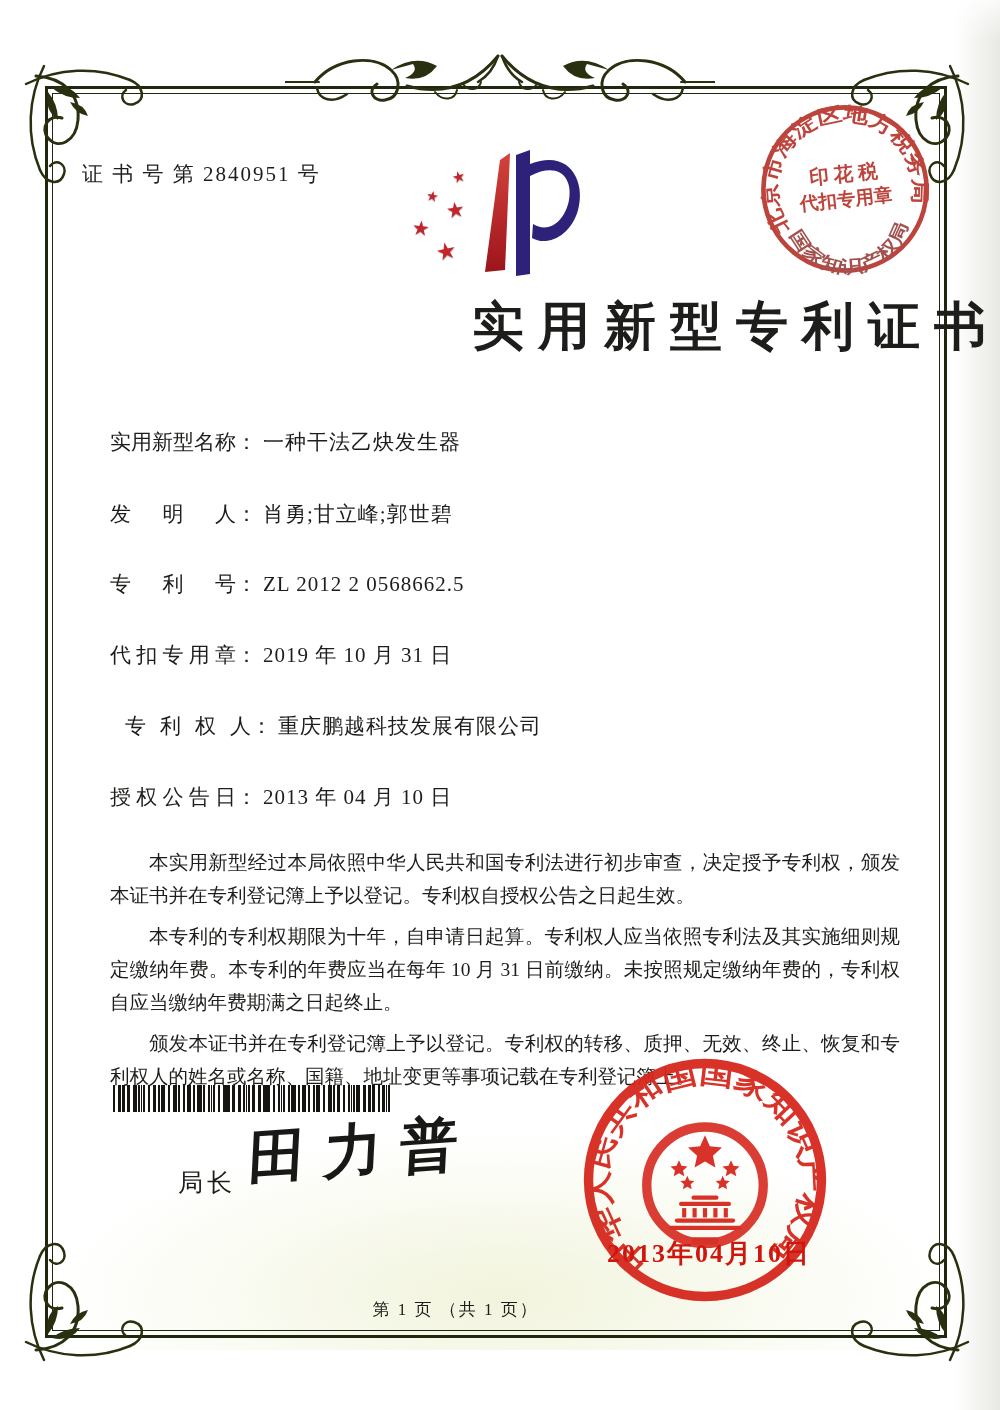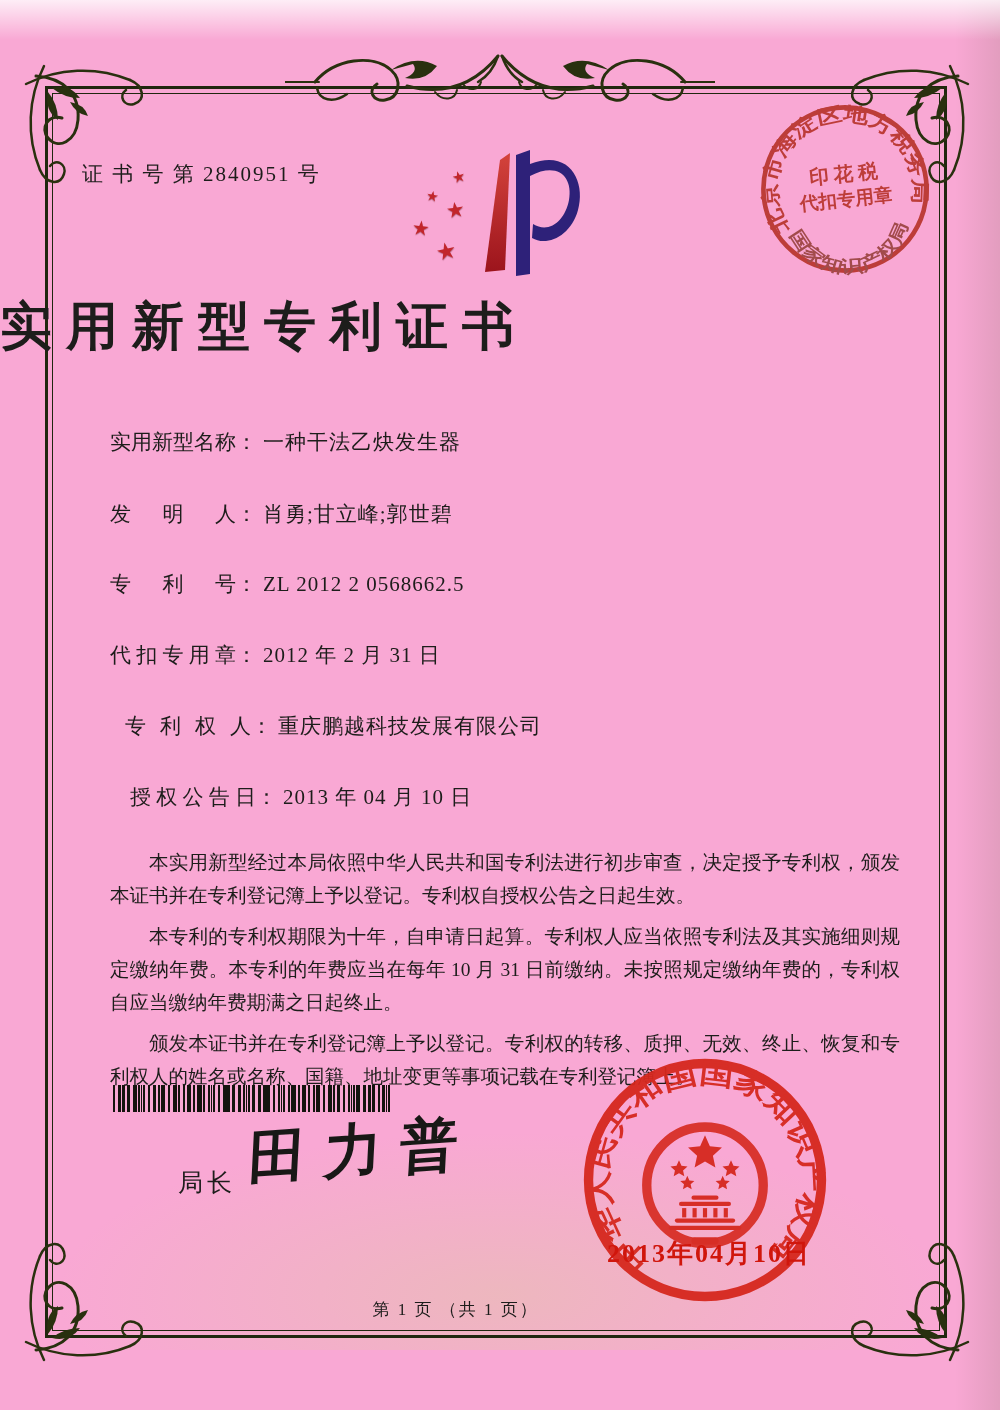--- a/index.html
+++ b/index.html
@@ -1,16 +1,16 @@
 <!DOCTYPE html>
 <html><head>
 <meta charset="utf-8">
 <style>
   html,body{margin:0;padding:0;background:#e8e6da;}
-  #page{position:relative;width:1000px;height:1410px;background:#f9a8d4;overflow:hidden;
+  #page{position:relative;width:1000px;height:1410px;background:#ffffff;overflow:hidden;
         font-family:"Liberation Serif","DejaVu Serif",serif;color:#1d1d1b;}
   
   .tint-bottom{position:absolute;left:50px;top:1130px;width:900px;height:220px;
      background:radial-gradient(ellipse at 50% 75%, rgba(210,218,140,.30), rgba(210,218,140,0) 70%);pointer-events:none;}
   .tint-right{position:absolute;right:0;top:0;width:45px;height:1410px;
      background:linear-gradient(90deg, rgba(90,90,60,0), rgba(90,90,60,.14));pointer-events:none;}
   .tint-top{position:absolute;left:0;top:0;width:1000px;height:40px;
      background:linear-gradient(180deg, rgba(255,255,255,.8), rgba(255,255,255,0));pointer-events:none;}
 
   
@@ -22,32 +22,32 @@
   .corner.tl{left:18px;top:58px;}
   .corner.tr{right:24px;top:58px;transform:scaleX(-1);}
   .corner.bl{left:18px;bottom:42px;transform:scaleY(-1);}
   .corner.br{right:24px;bottom:42px;transform:scale(-1,-1);}
   .top-ornament{position:absolute;left:285px;top:40px;width:430px;height:76px;color:#29300f;}
 
   
   .cert-no{position:absolute;left:82px;top:160px;font-size:21px;letter-spacing:2px;}
   .logo{position:absolute;left:406px;top:146px;width:180px;height:138px;}
   .logo .star{position:absolute;color:#c2262c;line-height:1;text-shadow:0 1px 1px rgba(80,0,0,.4);}
-  .title{position:absolute;left:0;top:292px;width:1000px;text-align:left;
+  .title{position:absolute;left:0;top:292px;width:1000px;text-align:right;
      font-size:52px;font-weight:bold;letter-spacing:14px;}
 
   
   .tax-stamp{position:absolute;left:750px;top:94px;width:190px;height:190px;opacity:.92;transform:rotate(-6deg);}
 
   
   .field{position:absolute;left:110px;font-size:21px;white-space:nowrap;}
   .flabel{display:inline-block;width:126px;text-align:justify;text-align-last:justify;}
   .fsep{display:inline-block;}
   .fvalue{margin-left:6px;letter-spacing:1px;}
-  .f1{top:428px;} .f2{top:500px;} .f3{top:570px;} .f4{top:641px;} .f5{top:712px;margin-left:15px;} .f6{top:783px;margin-left:20px;}
+  .f1{top:428px;} .f2{top:500px;} .f3{top:570px;} .f4{top:641px;} .f5{top:712px;margin-left:15px;} .f6{top:783px;}
 
   
   .body-text{position:absolute;left:102px;top:838px;width:806px;font-size:19.5px;line-height:33px;
      text-align:justify;}
   .body-text p{margin:8px;text-indent:2em;}
 
   
   .barcode{position:absolute;left:113px;top:1085px;width:278px;height:27px;
      background:
        repeating-linear-gradient(90deg,#15140f 0 2px,rgba(0,0,0,0) 2px 5px),
@@ -159,21 +159,21 @@
   <div class="field f1">
     <span class="flabel">实用新型名称</span><span class="fsep">：</span><span class="fvalue">一种干法乙炔发生器</span>
   </div>
   <div class="field f2">
     <span class="flabel">发明人</span><span class="fsep">：</span><span class="fvalue">肖勇;甘立峰;郭世碧</span>
   </div>
   <div class="field f3">
     <span class="flabel">专利号</span><span class="fsep">：</span><span class="fvalue">ZL 2012 2 0568662.5</span>
   </div>
   <div class="field f4">
-    <span class="flabel">代扣专用章</span><span class="fsep">：</span><span class="fvalue">2012 年 2 月 31 日</span>
+    <span class="flabel">代扣专用章</span><span class="fsep">：</span><span class="fvalue">2019 年 10 月 31 日</span>
   </div>
   <div class="field f5">
     <span class="flabel">专利权人</span><span class="fsep">：</span><span class="fvalue">重庆鹏越科技发展有限公司</span>
   </div>
   <div class="field f6">
     <span class="flabel">授权公告日</span><span class="fsep">：</span><span class="fvalue">2013 年 04 月 10 日</span>
   </div>
 
   <div class="body-text">
     <p>本实用新型经过本局依照中华人民共和国专利法进行初步审查，决定授予专利权，颁发本证书并在专利登记簿上予以登记。专利权自授权公告之日起生效。</p>

